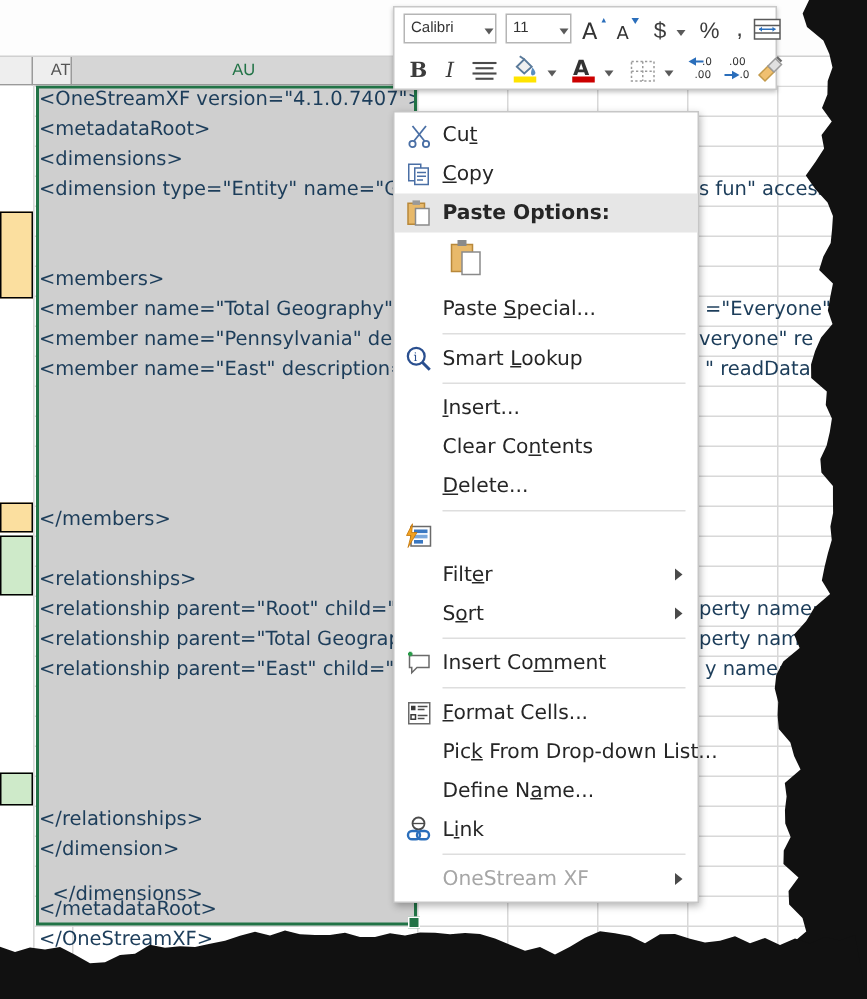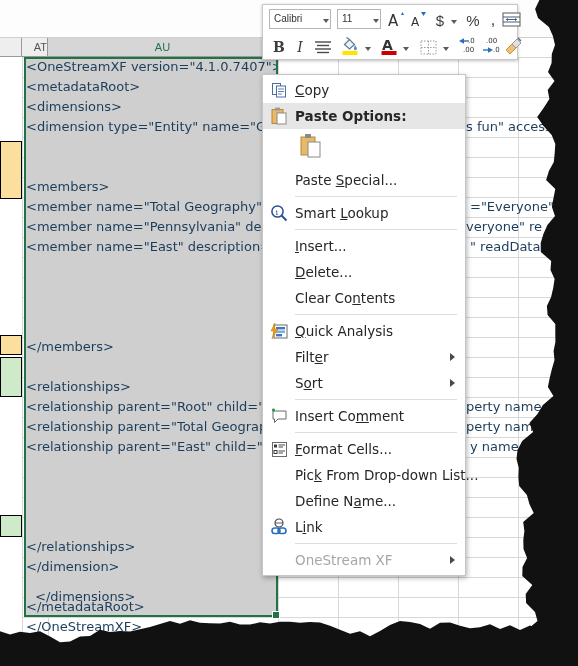--- a/index.html
+++ b/index.html
@@ -307,20 +307,33 @@
           <path d="M15 2 L18 5" stroke="#6a6a6a" stroke-width="1.5"></path>
         </svg>
       </div>
     </div>
   </div>
 
   <div class="ctxmenu" id="ctxmenu">
       <div class="mi">
         <span class="ico">
           <svg width="17" height="17" viewBox="0 0 17 17">
+            <g stroke="#4a6fa5" stroke-width="1.2" fill="none">
+              <line x1="4" y1="2" x2="12" y2="12"></line>
+              <line x1="13" y1="2" x2="5" y2="12"></line>
+              <circle cx="4" cy="14" r="2.1"></circle>
+              <circle cx="13" cy="14" r="2.1"></circle>
+            </g>
+          </svg>
+        </span>
+        <span class="lbl">Cu<u>t</u></span>
+      </div>
+      <div class="mi">
+        <span class="ico">
+          <svg width="17" height="17" viewBox="0 0 17 17">
             <rect x="1.5" y="1.5" width="8" height="11" fill="#fff" stroke="#4a6fa5"></rect>
             <rect x="5.5" y="4" width="9" height="11" fill="#fff" stroke="#4a6fa5"></rect>
             <g stroke="#4a6fa5" stroke-width=".9">
               <line x1="7" y1="7" x2="13" y2="7"></line>
               <line x1="7" y1="9.5" x2="13" y2="9.5"></line>
               <line x1="7" y1="12" x2="11" y2="12"></line>
             </g>
           </svg>
         </span>
         <span class="lbl"><u>C</u>opy</span>
@@ -358,38 +371,37 @@
         </span>
         <span class="lbl">Smart <u>L</u>ookup</span>
       </div>
       <div class="sep"></div>
       <div class="mi">
         <span class="ico"></span>
         <span class="lbl"><u>I</u>nsert...</span>
       </div>
       <div class="mi">
         <span class="ico"></span>
+        <span class="lbl">Clear Co<u>n</u>tents</span>
+      </div>
+      <div class="mi">
+        <span class="ico"></span>
         <span class="lbl"><u>D</u>elete...</span>
-      </div>
-      <div class="mi">
-        <span class="ico"></span>
-        <span class="lbl">Clear Co<u>n</u>tents</span>
       </div>
       <div class="sep"></div>
       <div class="mi">
         <span class="ico">
           <svg width="18" height="17" viewBox="0 0 18 17">
             <rect x="4" y="2" width="13" height="13" fill="#fff" stroke="#6a6a6a"></rect>
             <rect x="6" y="4" width="9" height="2.4" fill="#3a78c2"></rect>
             <rect x="6" y="7.5" width="9" height="2.4" fill="#7aa8dc"></rect>
             <rect x="6" y="11" width="6" height="2.4" fill="#3a78c2"></rect>
             <path d="M5 0 L1 8 L4 8 L2 16 L8 6 L4.5 6 Z" fill="#f0a020" stroke="#c07000" stroke-width=".5"></path>
           </svg>
         </span>
-        <span class="lbl"><u>Q</u>uick Analysis</span>
       </div>
       <div class="mi">
         <span class="ico"></span>
         <span class="lbl">Filt<u>e</u>r</span>
         <span class="arrow" style="top: 9px;"></span>
       </div>
       <div class="mi">
         <span class="ico"></span>
         <span class="lbl">S<u>o</u>rt</span>
         <span class="arrow" style="top: 9px;"></span>

